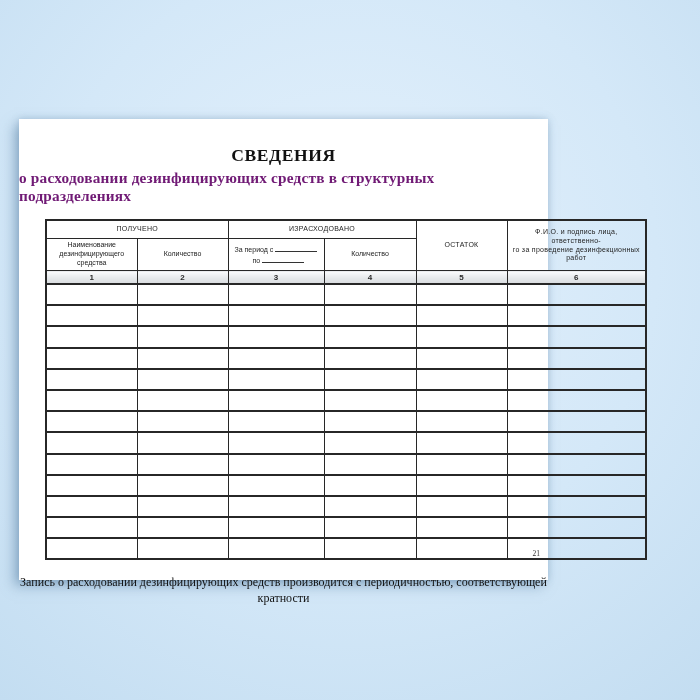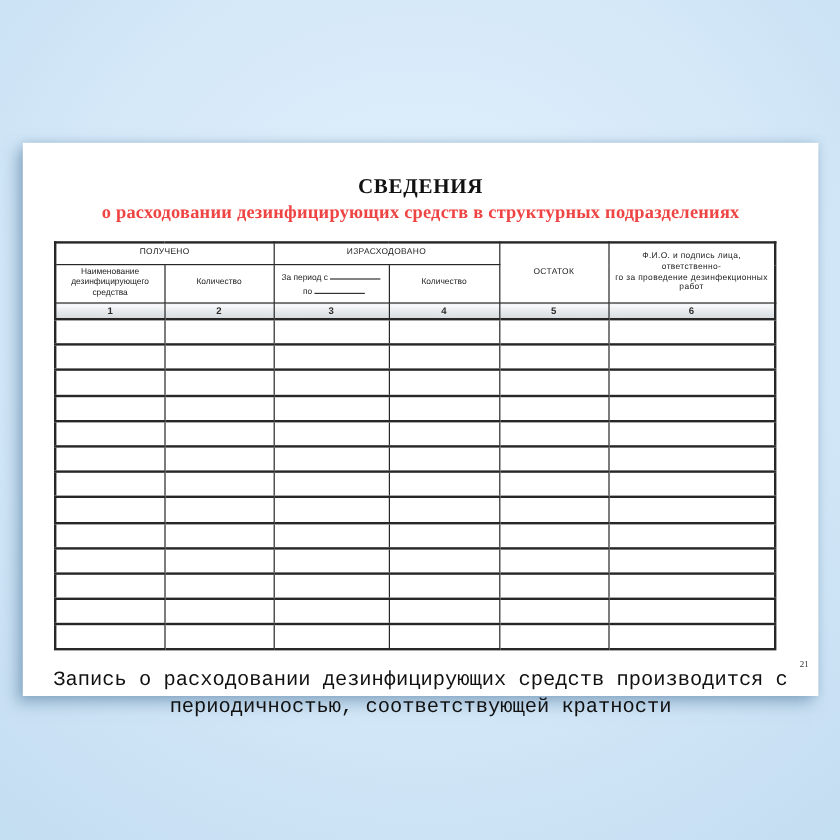--- a/index.html
+++ b/index.html
@@ -13,40 +13,40 @@
   .backdrop {
     position: relative;
     width: 700px;
     height: 700px;
     background: radial-gradient(circle at 50% 38%, #e4f1fc 0%, #d4e8f8 55%, #c3ddf1 100%);
   }
   .page {
     position: absolute;
     left: 19px;
     top: 119px;
-    width: 663px;
+    width: 529px;
     height: 461px;
     background: #ffffff;
     box-shadow: -5px 6px 12px rgba(96, 134, 170, 0.55), 0 0 7px rgba(96, 134, 170, 0.35);
   }
   .doc-title {
     margin-top: 26px;
     text-align: center;
     font-size: 17.5px;
     font-weight: bold;
     letter-spacing: 0.6px;
     color: #111;
   }
   .doc-subtitle {
     margin-top: 3px;
-    text-align: center;
+    text-align: left;
     font-size: 15.3px;
     font-weight: bold;
     letter-spacing: 0.2px;
-    color: #ef4444;
+    color: #701a75;
   }
   table.form {
     border-collapse: collapse;
     table-layout: fixed;
     margin-left: 26px;
     margin-top: 14px;
     width: 600px;
     font-family: "Liberation Sans", sans-serif;
   }
   table.form, table.form th, table.form td {
@@ -102,24 +102,23 @@
   }
   tbody.grid td {
     height: 17.2px;
     border-top-width: 2px;
     border-bottom-width: 2px;
   }
   .fio-line { display: block; }
   .footnote {
     margin-top: 15px;
     text-align: center;
-    font-size: 17px;
+    font-size: 12px;
     line-height: 1.27;
     color: #111;
-    font-family: Liberation Mono, monospace;
   }
   .page-number {
     position: absolute;
     right: 8px;
     top: 430px;
     font-size: 7.5px;
     color: #333;
   }
 </style>
 </head>

